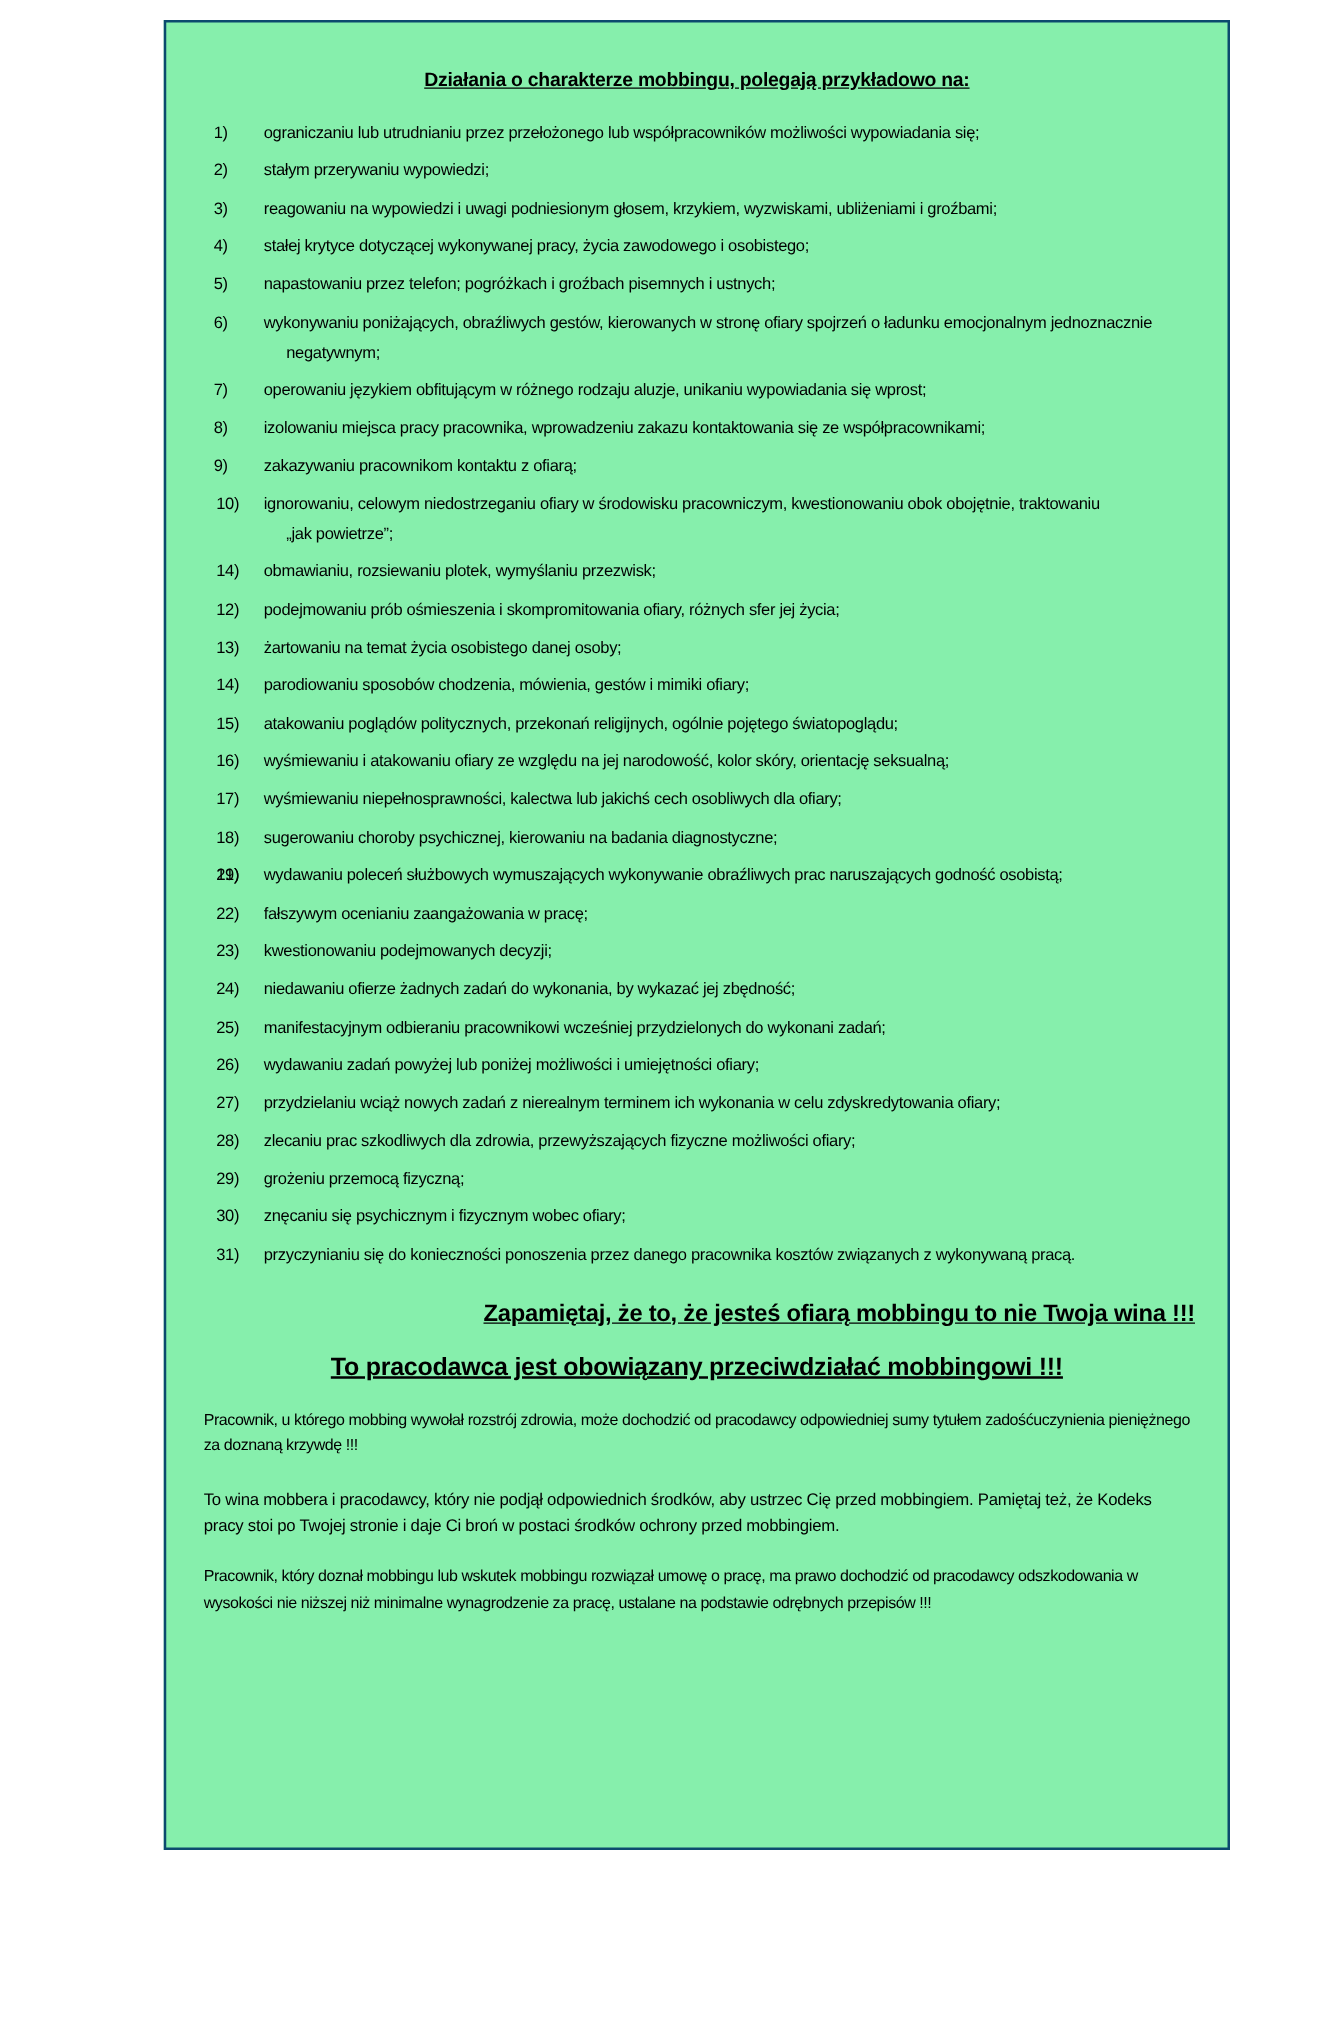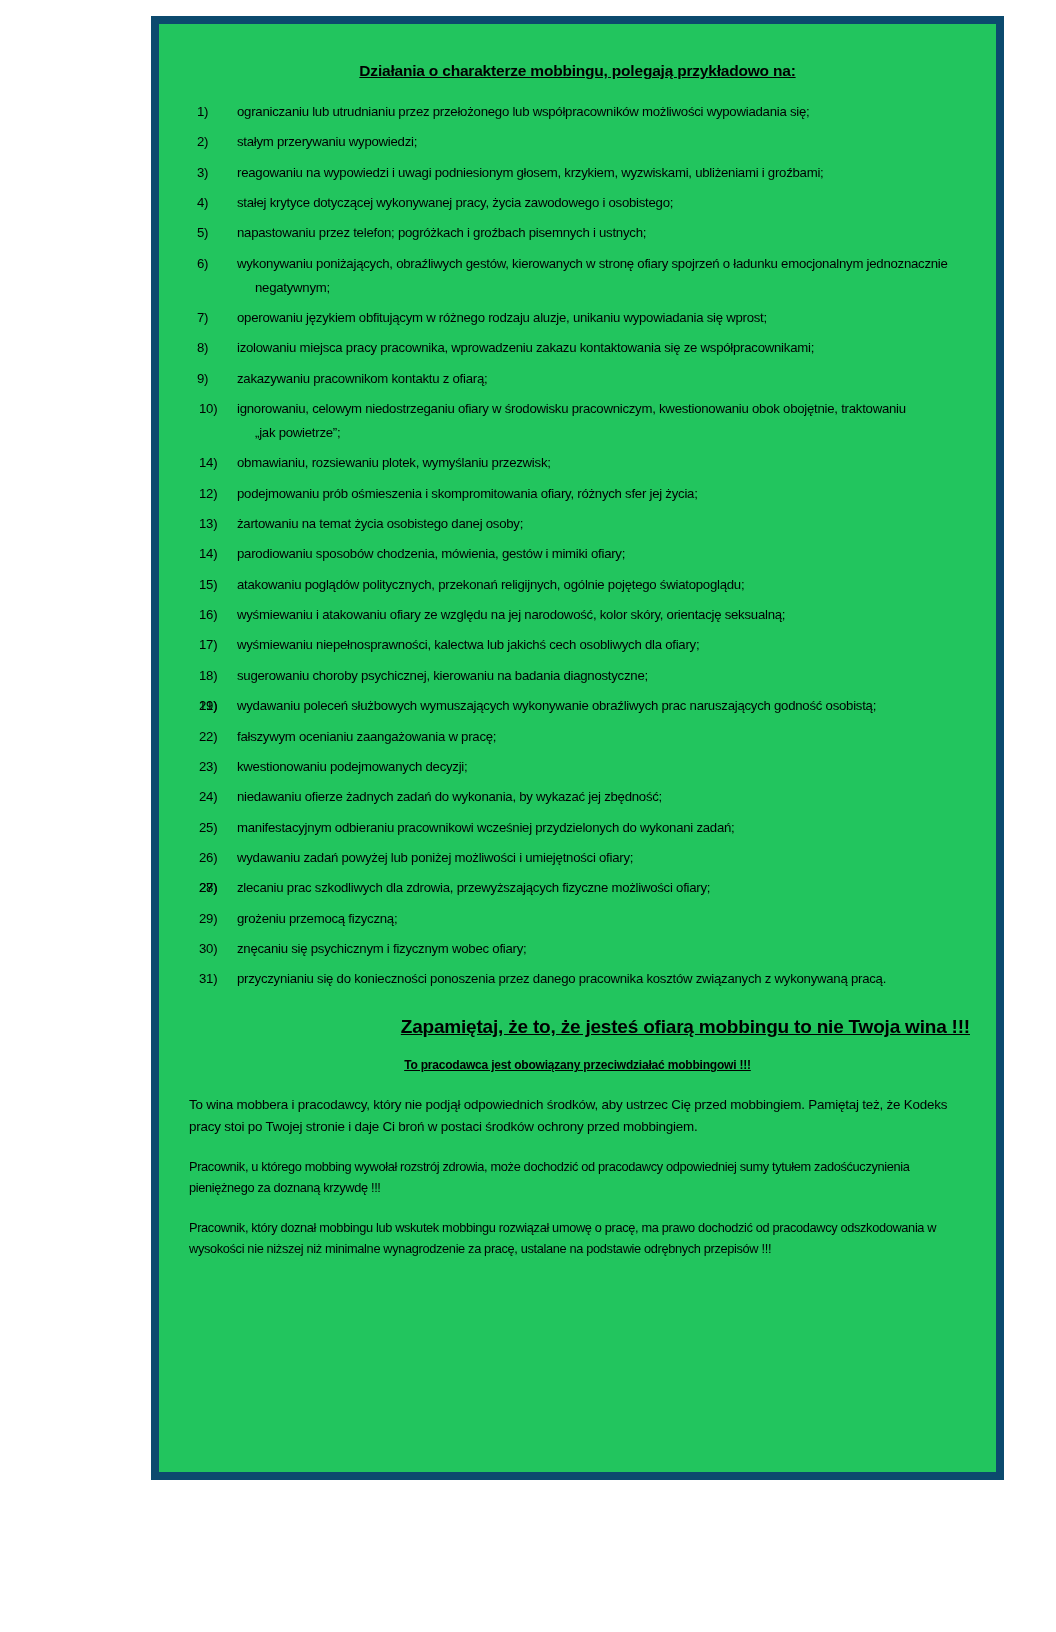--- a/index.html
+++ b/index.html
@@ -12,24 +12,23 @@
     height: 1632px;
     font-family: "Liberation Sans", sans-serif;
     color: #000000;
   }
   .page {
     position: absolute;
     left: 131px;
     top: 16px;
     width: 853px;
     height: 1464px;
-    border: 8px solid #0c4a6e;
+    border: 2px solid #0c4a6e;
     box-sizing: border-box;
-    background: #22c55e;
-    margin-left: 20px;
+    background: #86efac;
   }
   .inner {
     padding: 24px 26px 10px 26px;
     box-sizing: border-box;
   }
   .doc-title {
     text-align: center;
     font-size: 15.5px;
     font-weight: bold;
     text-decoration: underline;
@@ -68,21 +67,21 @@
   .heading-1 {
     text-align: right;
     font-size: 19px;
     font-weight: bold;
     text-decoration: underline;
     margin: 26px 0 0 0;
     letter-spacing: -0.2px;
   }
   .heading-2 {
     text-align: center;
-    font-size: 12px;
+    font-size: 20px;
     font-weight: bold;
     text-decoration: underline;
     margin: 20px 0 0 0;
     letter-spacing: -0.2px;
   }
   .para {
     font-size: 13.4px;
     line-height: 1.6;
     margin: 22px 4px 0 4px;
     text-align: left;
@@ -121,28 +120,28 @@
       <li><span class="num">16)</span><span>wyśmiewaniu i atakowaniu ofiary ze względu na jej narodowość, kolor skóry, orientację seksualną;</span></li>
       <li><span class="num">17)</span><span>wyśmiewaniu niepełnosprawności, kalectwa lub jakichś cech osobliwych dla ofiary;</span></li>
       <li><span class="num">18)</span><span>sugerowaniu choroby psychicznej, kierowaniu na badania diagnostyczne;</span></li>
       <li><span class="num">19)</span></li>
       <li><span class="num">21)</span><span>wydawaniu poleceń służbowych wymuszających wykonywanie obraźliwych prac naruszających godność osobistą;</span></li>
       <li><span class="num">22)</span><span>fałszywym ocenianiu zaangażowania w pracę;</span></li>
       <li><span class="num">23)</span><span>kwestionowaniu podejmowanych decyzji;</span></li>
       <li><span class="num">24)</span><span>niedawaniu ofierze żadnych zadań do wykonania,  by wykazać jej zbędność;</span></li>
       <li><span class="num">25)</span><span>manifestacyjnym odbieraniu pracownikowi wcześniej przydzielonych  do wykonani zadań;</span></li>
       <li><span class="num">26)</span><span>wydawaniu zadań powyżej lub poniżej możliwości i umiejętności ofiary;</span></li>
-      <li><span class="num">27)</span></li>
+      <li><span class="num">27)</span><span>przydzielaniu wciąż nowych zadań z nierealnym terminem ich wykonania w celu zdyskredytowania ofiary;</span></li>
       <li><span class="num">28)</span><span>zlecaniu prac szkodliwych dla zdrowia, przewyższających fizyczne możliwości ofiary;</span></li>
       <li><span class="num">29)</span><span> grożeniu przemocą fizyczną;</span></li>
       <li><span class="num">30)</span><span>znęcaniu się psychicznym i fizycznym wobec ofiary;</span></li>
       <li><span class="num">31)</span><span>przyczynianiu się do konieczności ponoszenia przez danego  pracownika kosztów związanych z wykonywaną pracą.</span></li>
     </ol>
 
     <div class="heading-1">Zapamiętaj, że to, że jesteś ofiarą mobbingu to nie Twoja wina !!!</div>
     <div class="heading-2">To pracodawca jest obowiązany przeciwdziałać mobbingowi !!!</div>
 
+    <p class="para small">Pracownik, u którego mobbing wywołał rozstrój zdrowia, może dochodzić od pracodawcy odpowiedniej sumy tytułem zadośćuczynienia pieniężnego za doznaną krzywdę !!!</p>
     <p class="para">To wina mobbera i pracodawcy, który nie podjął odpowiednich środków, aby ustrzec Cię przed mobbingiem. Pamiętaj też, że Kodeks pracy stoi po Twojej stronie i daje Ci broń w postaci środków ochrony przed mobbingiem.</p>
-    <p class="para small">Pracownik, u którego mobbing wywołał rozstrój zdrowia, może dochodzić od pracodawcy odpowiedniej sumy tytułem zadośćuczynienia pieniężnego za doznaną krzywdę !!!</p>
     <p class="para small">Pracownik, który doznał mobbingu lub wskutek mobbingu rozwiązał umowę o pracę, ma prawo dochodzić od pracodawcy odszkodowania w wysokości nie niższej niż minimalne wynagrodzenie za pracę, ustalane na podstawie odrębnych przepisów !!!</p>
 
   </div>
 </div>
 
 </body></html>

